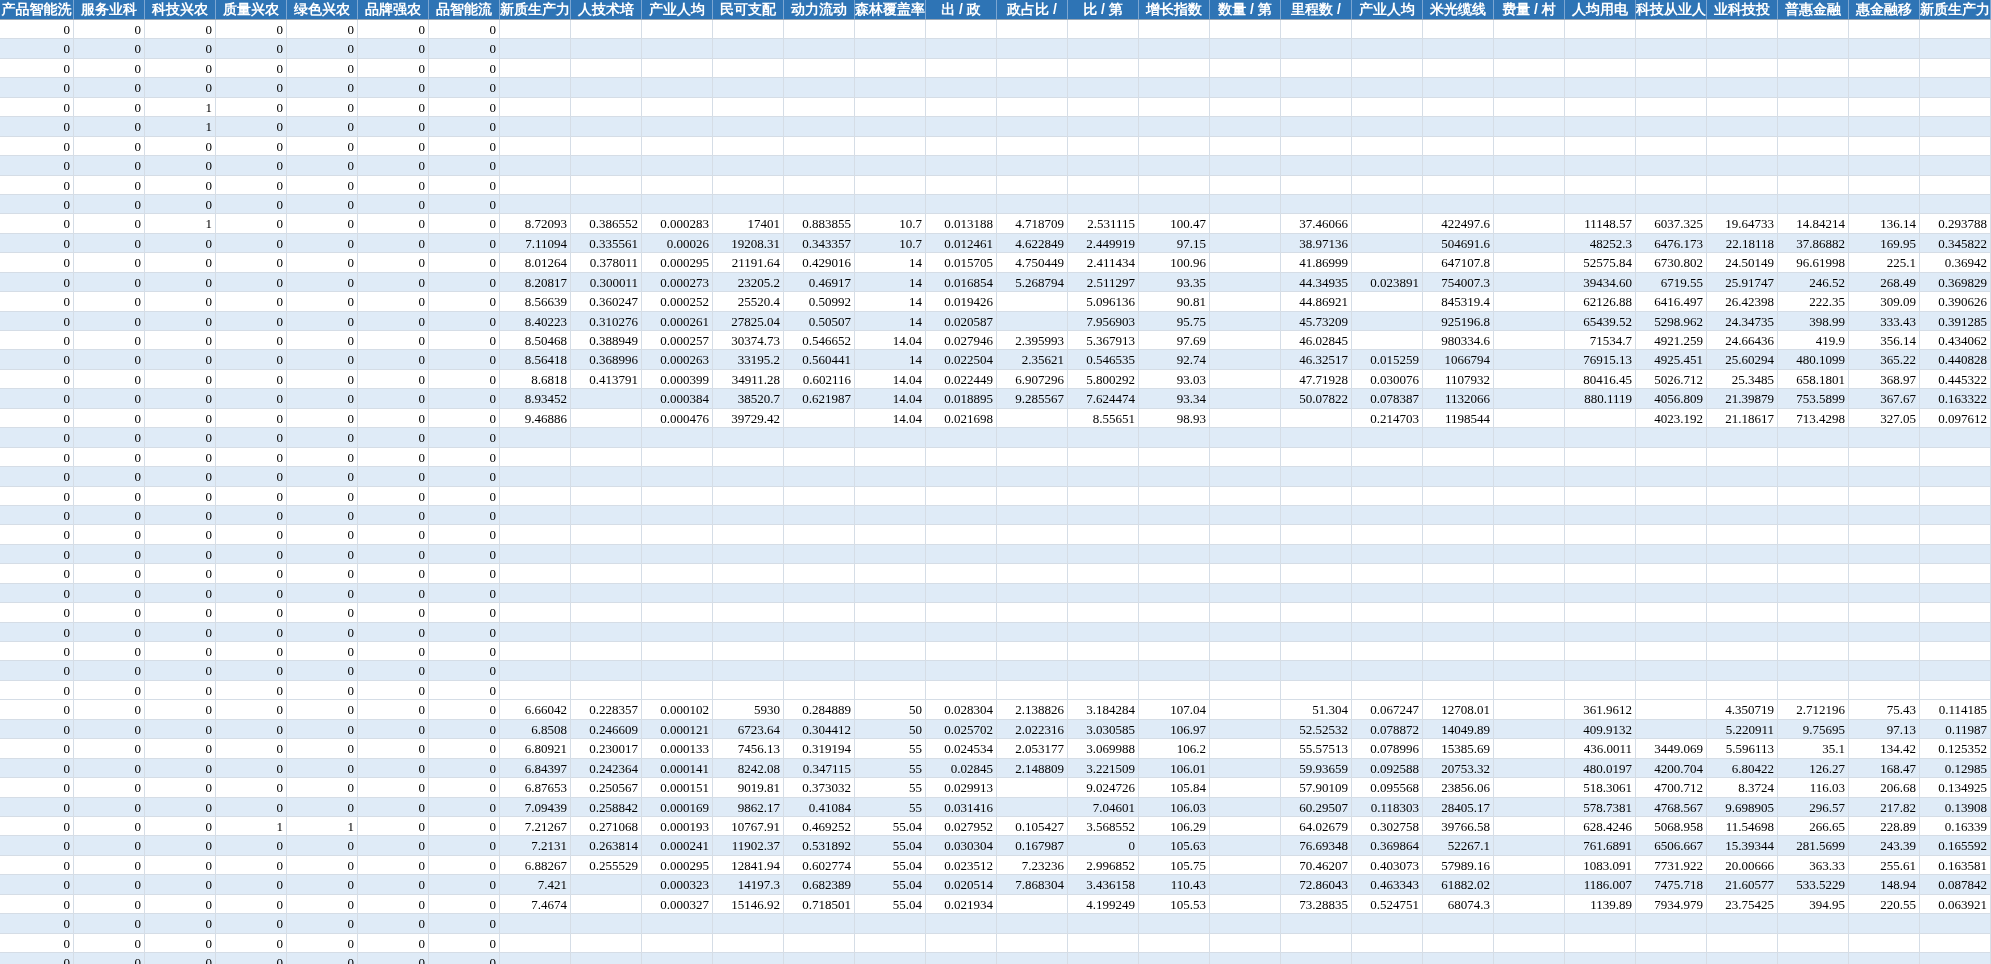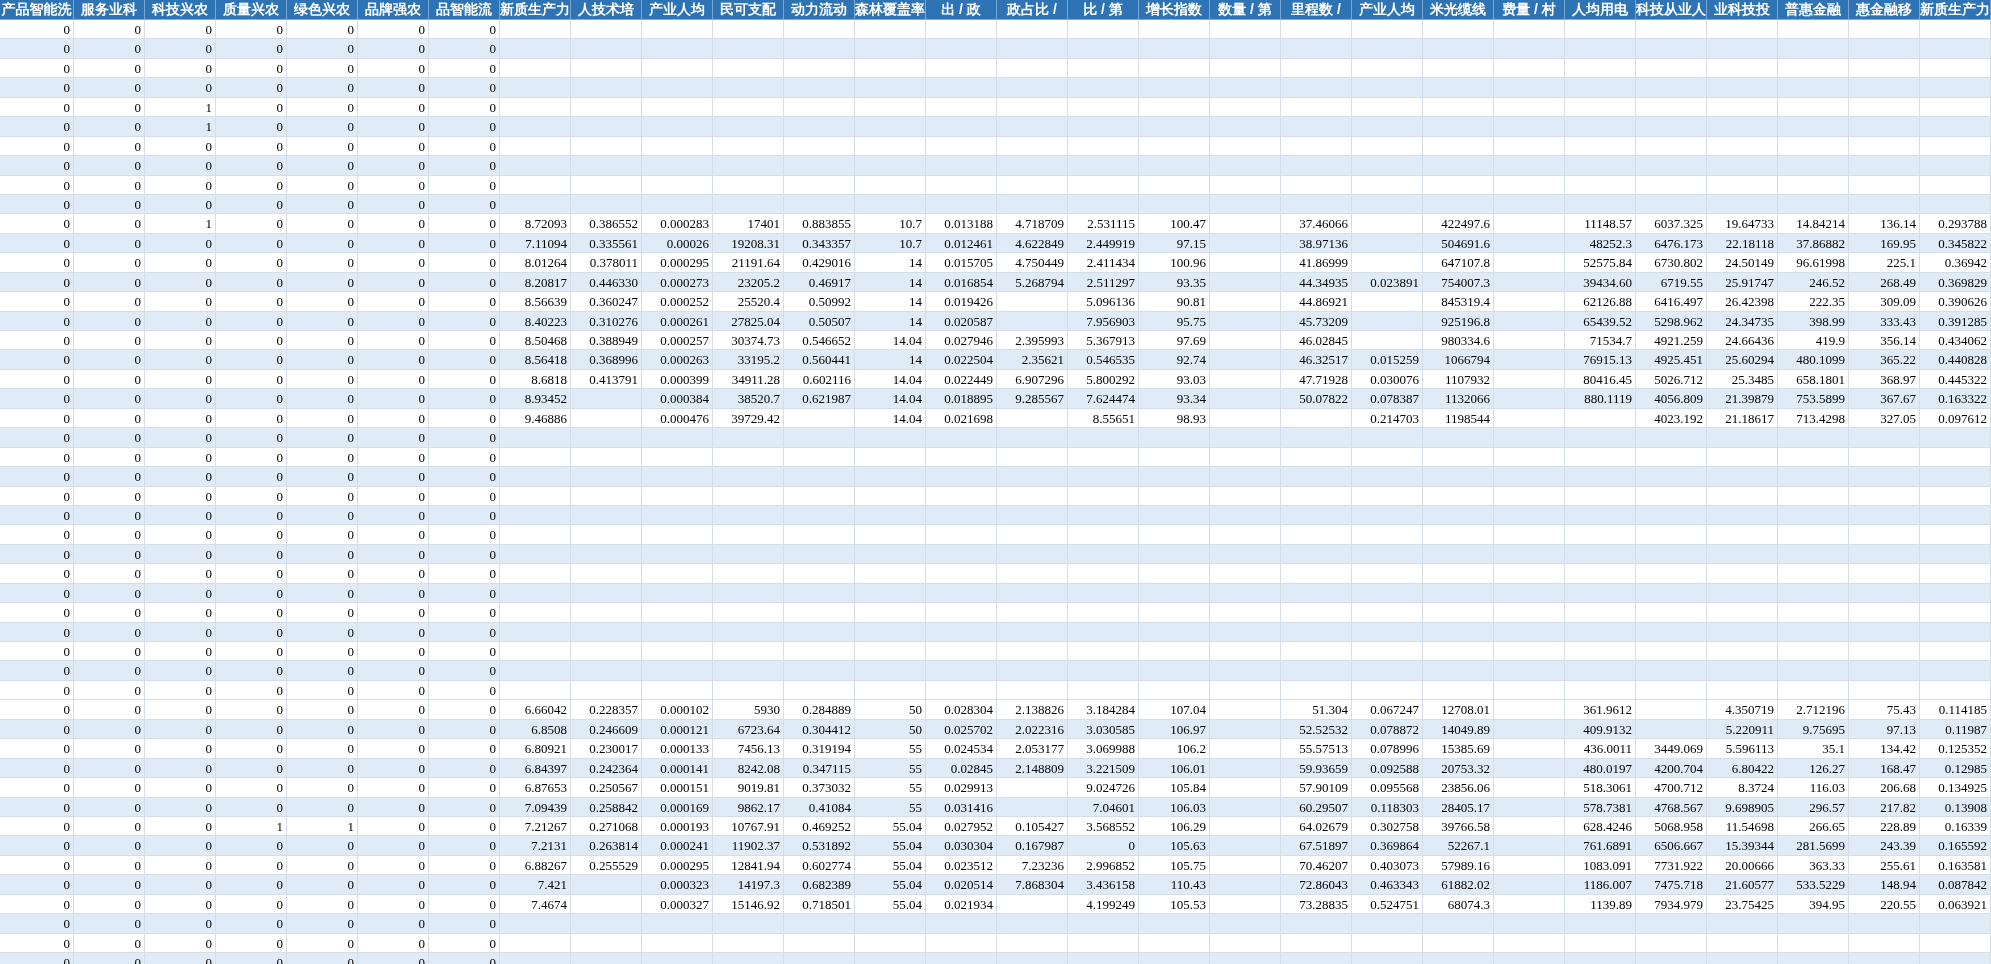--- a/index.html
+++ b/index.html
@@ -476,21 +476,21 @@
       </div>
       <div class="row band">
         <div class="cell first">0</div>
         <div class="cell">0</div>
         <div class="cell">0</div>
         <div class="cell">0</div>
         <div class="cell">0</div>
         <div class="cell">0</div>
         <div class="cell">0</div>
         <div class="cell">8.20817</div>
-        <div class="cell">0.446330</div>
+        <div class="cell">0.300011</div>
         <div class="cell">0.000273</div>
         <div class="cell">23205.2</div>
         <div class="cell">0.46917</div>
         <div class="cell">14</div>
         <div class="cell">0.016854</div>
         <div class="cell">5.268794</div>
         <div class="cell">2.511297</div>
         <div class="cell">93.35</div>
         <div class="cell"></div>
         <div class="cell">44.34935</div>
@@ -1356,21 +1356,21 @@
         <div class="cell">0.263814</div>
         <div class="cell">0.000241</div>
         <div class="cell">11902.37</div>
         <div class="cell">0.531892</div>
         <div class="cell">55.04</div>
         <div class="cell">0.030304</div>
         <div class="cell">0.167987</div>
         <div class="cell">0</div>
         <div class="cell">105.63</div>
         <div class="cell"></div>
-        <div class="cell">67.51897</div>
+        <div class="cell">76.69348</div>
         <div class="cell">0.369864</div>
         <div class="cell">52267.1</div>
         <div class="cell"></div>
         <div class="cell">761.6891</div>
         <div class="cell">6506.667</div>
         <div class="cell">15.39344</div>
         <div class="cell">281.5699</div>
         <div class="cell">243.39</div>
         <div class="cell">0.165592</div>
       </div>

